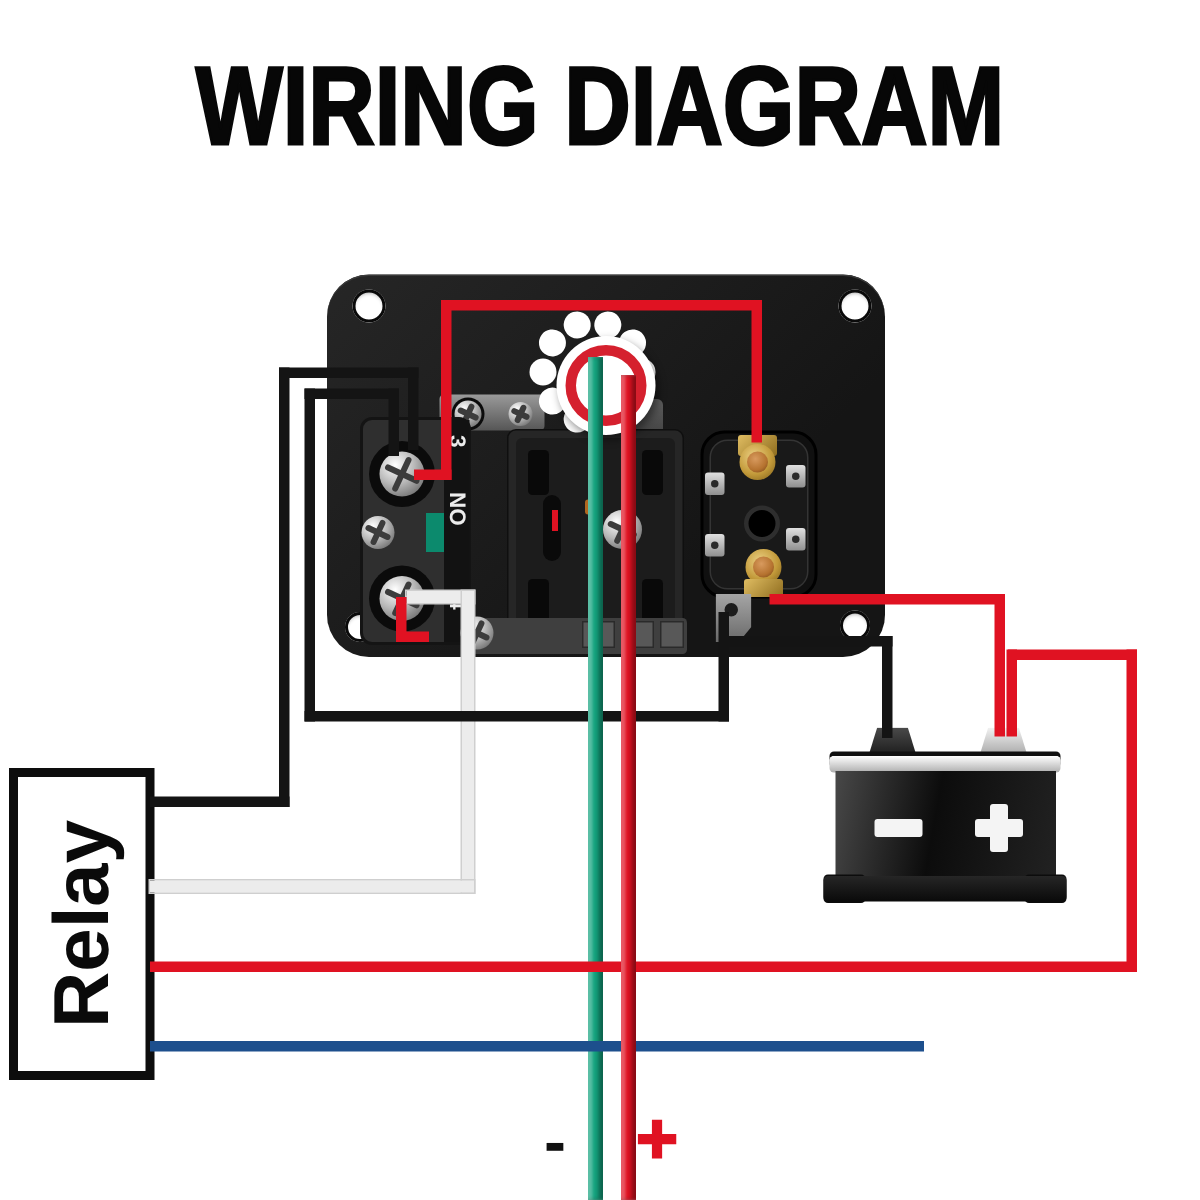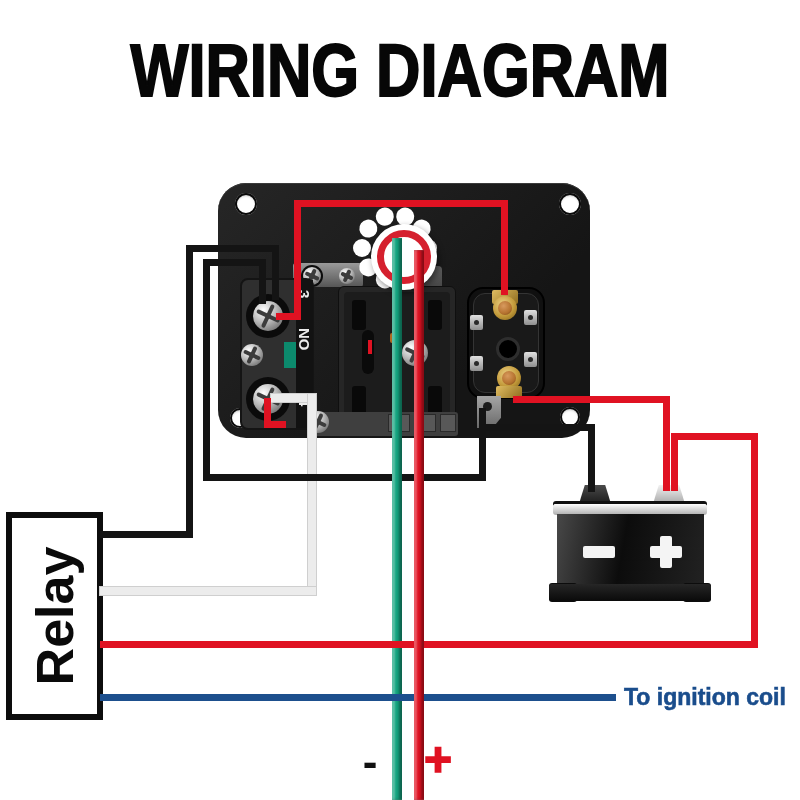--- a/index.html
+++ b/index.html
@@ -238,17 +238,16 @@
   <div class="wire w-red" style="left:264px;top:398px;width:7px;height:30px;"></div>
   <div class="wire w-red" style="left:264px;top:421px;width:22px;height:7px;"></div>
   <div class="wire w-red" style="left:513px;top:396px;width:157px;height:7px;"></div>
   <div class="wire w-red" style="left:663px;top:396px;width:7px;height:95px;"></div>
   <div class="wire w-red" style="left:100px;top:641px;width:658px;height:7px;"></div>
   <div class="wire w-red" style="left:751px;top:433px;width:7px;height:215px;"></div>
   <div class="wire w-red" style="left:672px;top:433px;width:86px;height:7px;"></div>
   <div class="wire w-red" style="left:671px;top:433px;width:7px;height:58px;"></div>
   <div class="wire w-red shade-v" style="left:414px;top:250px;width:10px;height:550px;"></div>
 
-  <div id="ignition-note" class="abs">To ignition coil</div>
   <div id="label-minus" class="abs">-</div>
   <div id="label-plus" class="abs">+</div>
 
 </div>
 
 </body></html>

